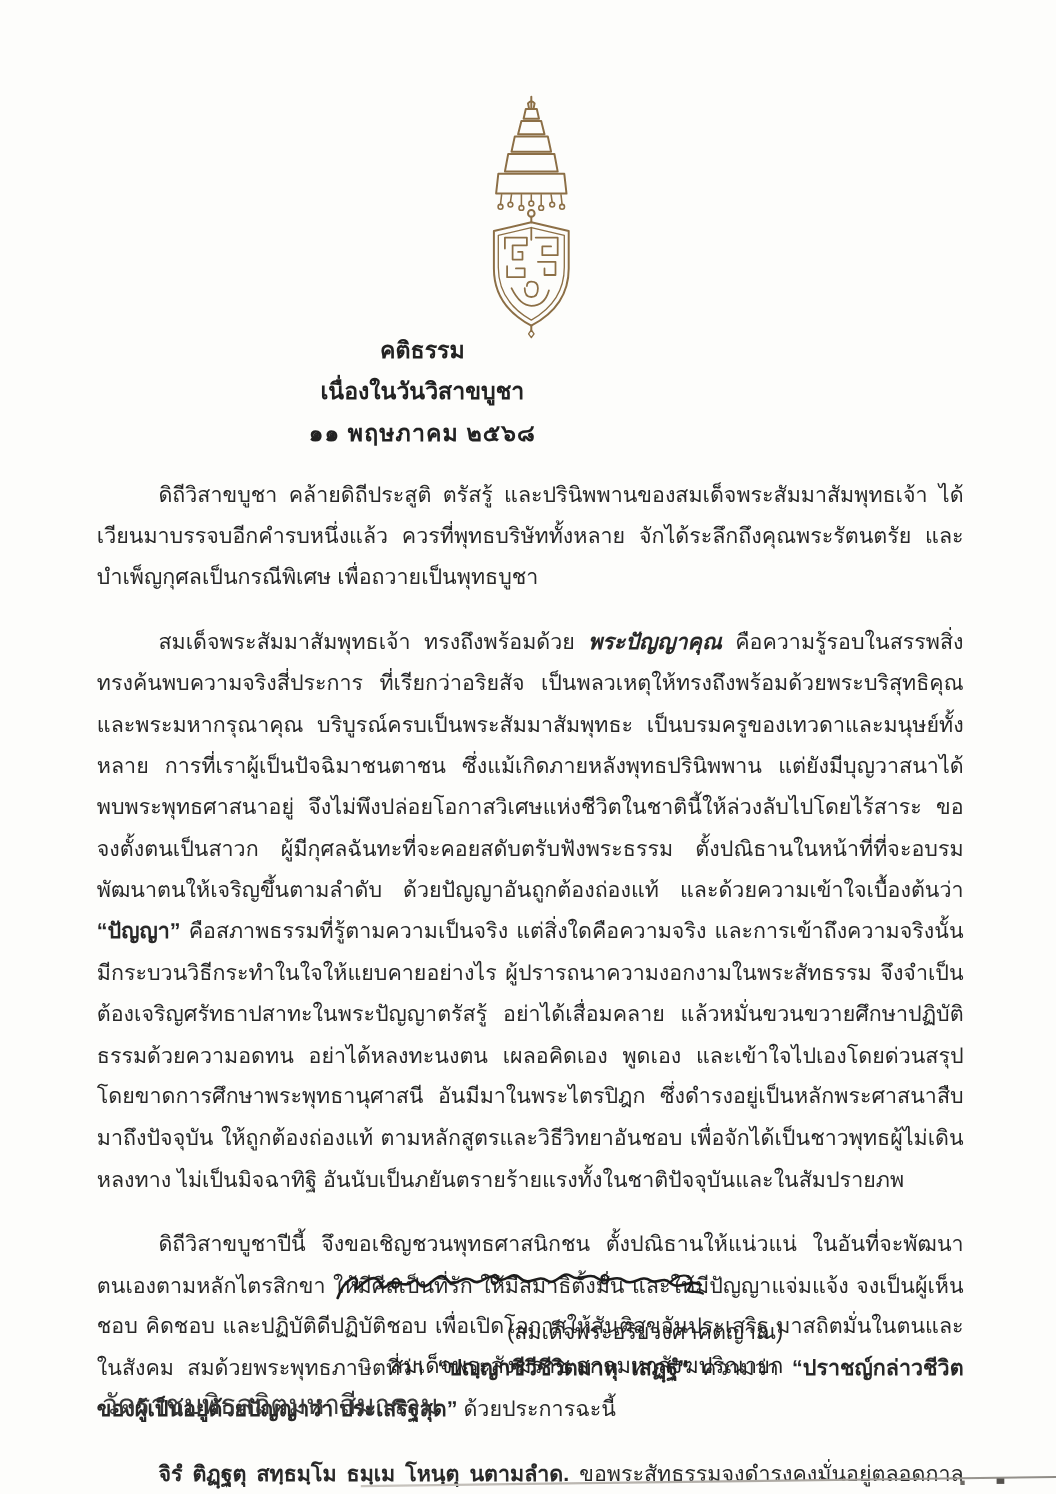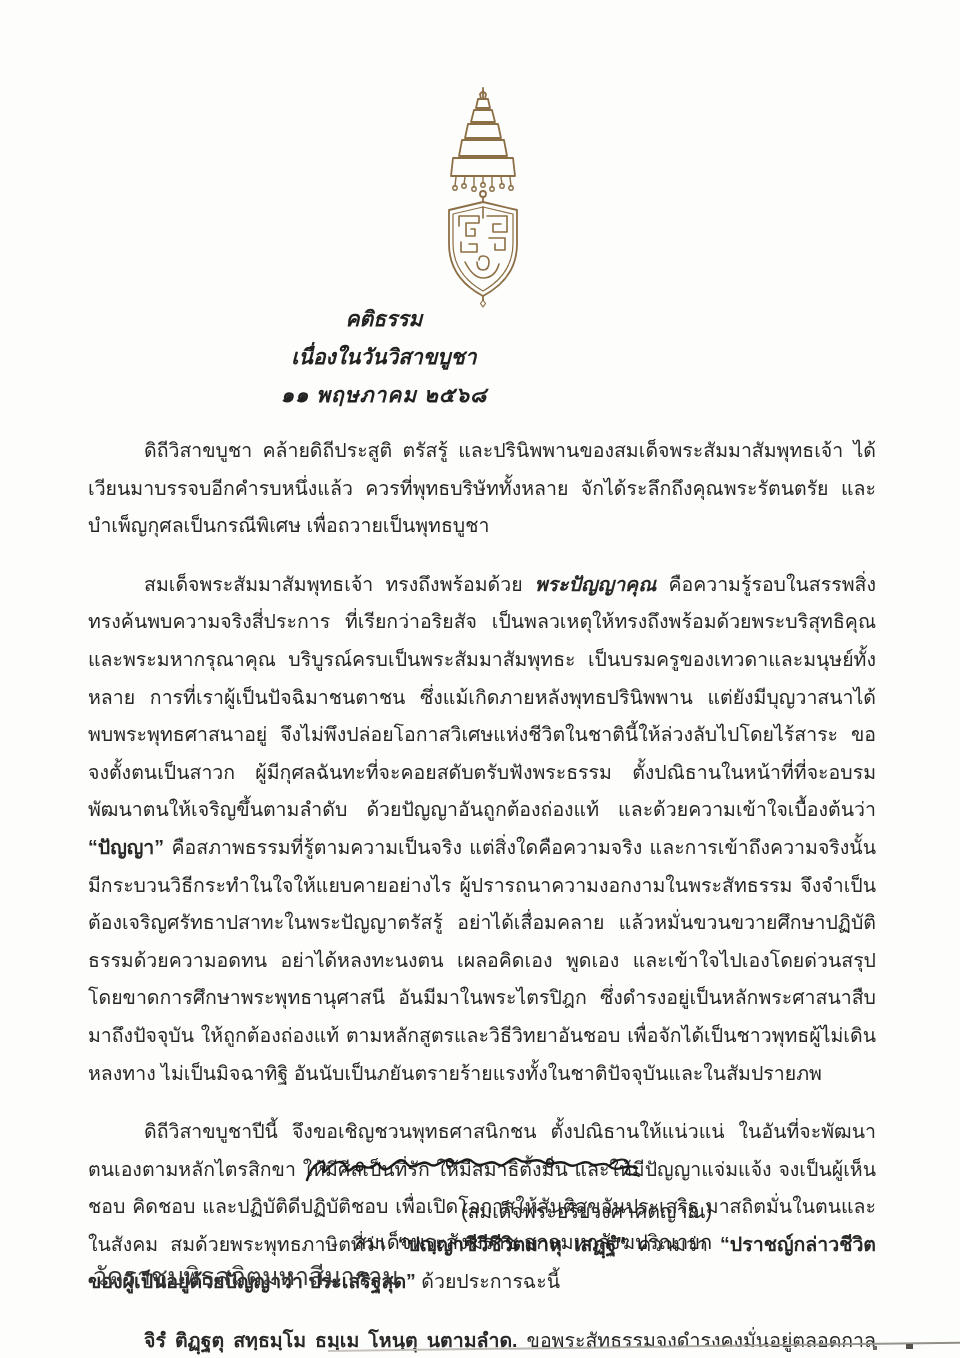--- a/index.html
+++ b/index.html
@@ -13,21 +13,21 @@
   .page{position:absolute;inset:0;}
 
   
   .emblem-wrap{
     position:absolute;left:433px;top:86px;width:100px;height:222px;
   }
   .emblem-wrap svg{width:100%;height:100%;display:block;}
 
   
   .title-block{
-    position:absolute;left:0;top:306px;width:768px;text-align:center;font-style:italic;
+    position:absolute;left:0;top:306px;width:768px;text-align:center;
   }
   .title-line{
     font-weight:bold;font-size:21px;line-height:26px;margin:0 0 12px 0;color:#222;
   }
   .title-date{letter-spacing:1px;}
 
   
   .body-text{
     position:absolute;left:88px;top:432px;width:788px;
     font-size:19.5px;line-height:37.6px;text-align:justify;color:#282828;

